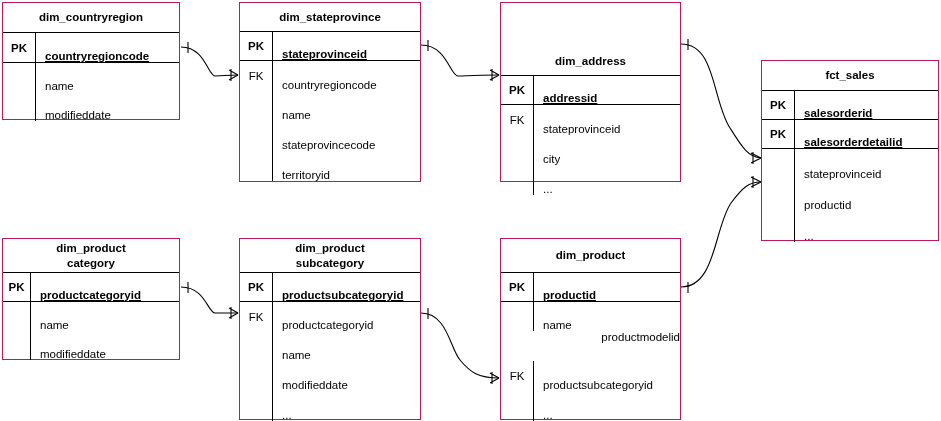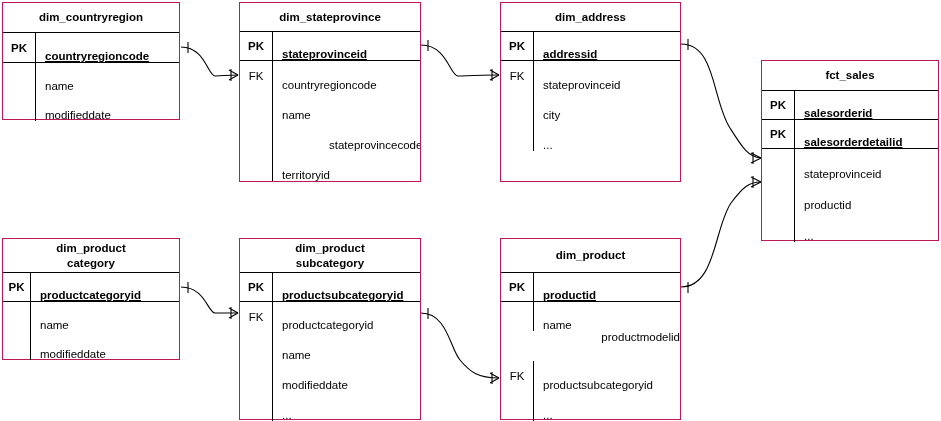--- a/index.html
+++ b/index.html
@@ -155,33 +155,33 @@
     </div>
     <div class="rowgroup">
       <div class="row" style="height:30px;">
         <span class="keycol fk">FK</span>
         <span class="attrcol">countryregioncode</span>
       </div>
       <div class="row" style="height:30px;">
         <span class="keycol"></span>
         <span class="attrcol">name</span>
       </div>
-      <div class="row" style="height:30px;gap:47px;">
+      <div class="row" style="height:30px;">
         <span class="keycol"></span>
         <span class="attrcol">stateprovincecode</span>
       </div>
       <div class="row" style="height:30px;">
         <span class="keycol"></span>
         <span class="attrcol">territoryid</span>
       </div>
     </div>
   </div>
 
   <div class="entity" id="e-address" style="left:500px;top:2px;width:181px;height:180px;">
-    <div class="ent-title" style="height:29px;">
+    <div class="ent-title" style="height:29px;margin-top:44px;">
       <span class="tline">dim_address</span>
     </div>
     <div class="rowgroup">
       <div class="row" style="height:28px;">
         <span class="keycol">PK</span>
         <span class="attrcol key">addressid</span>
       </div>
     </div>
     <div class="rowgroup">
       <div class="row" style="height:30px;">

